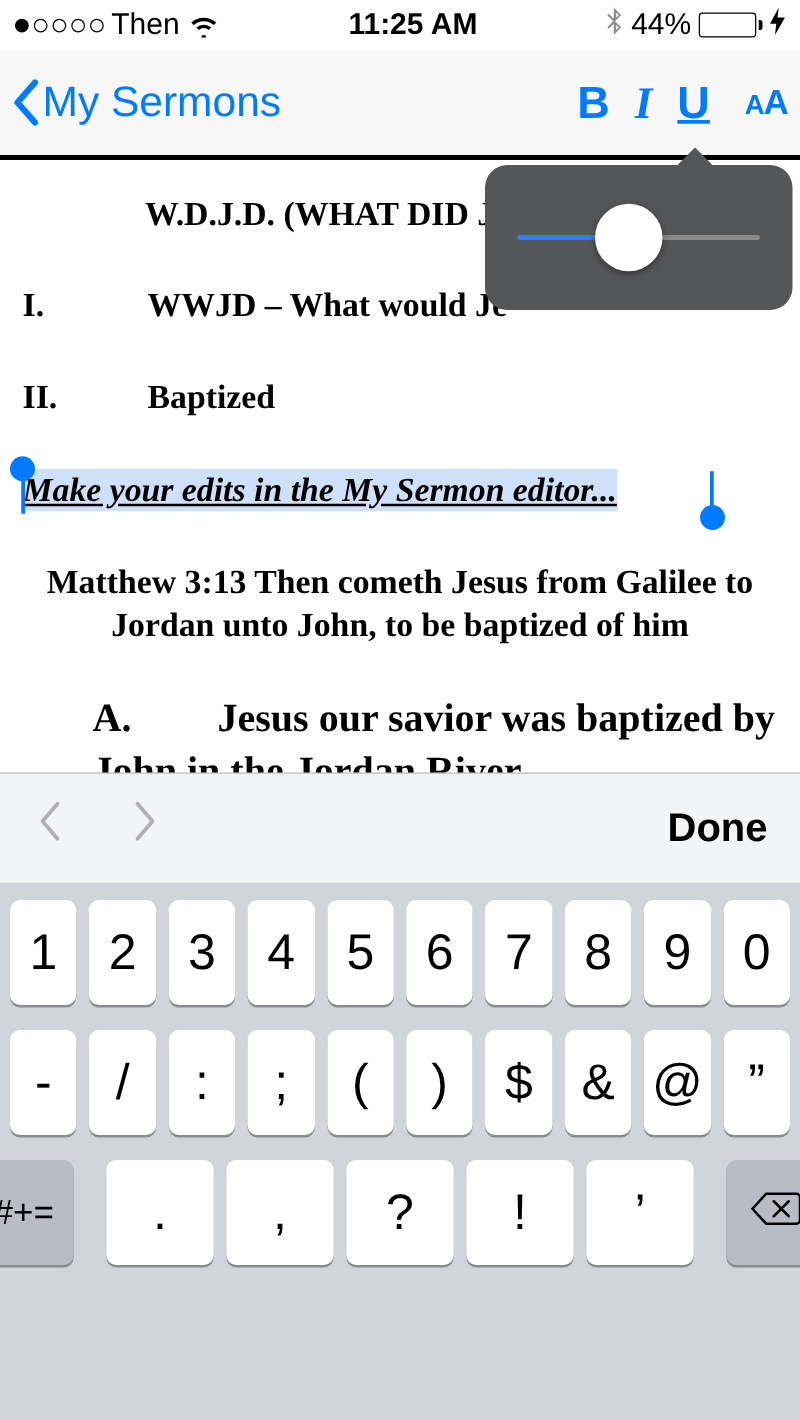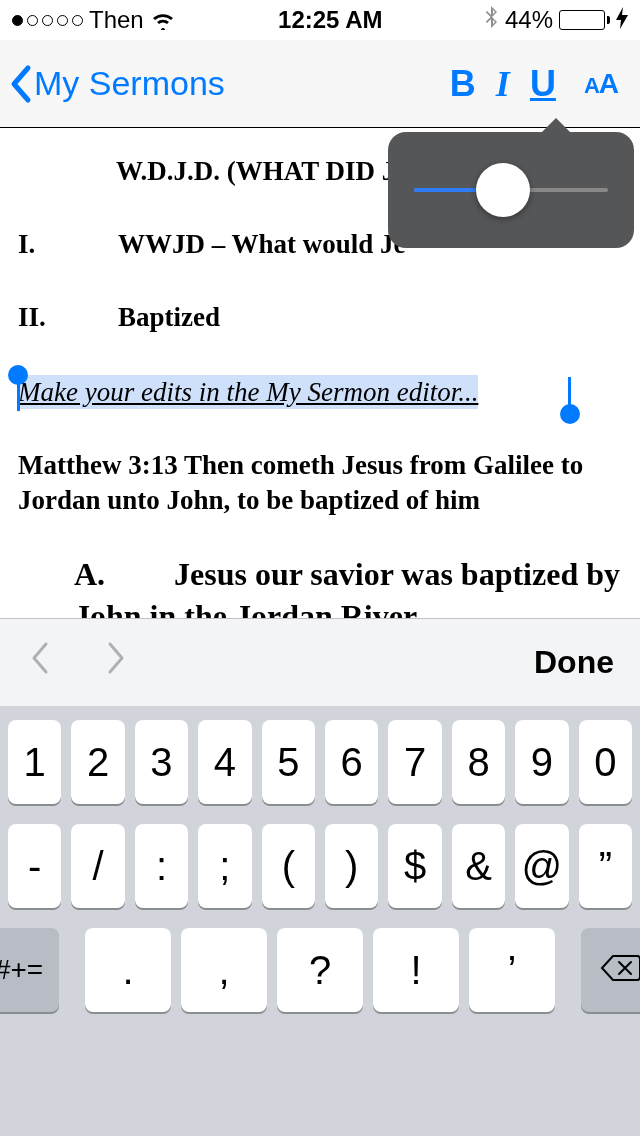--- a/index.html
+++ b/index.html
@@ -10,43 +10,43 @@
   .status-center { font-weight: 600; }
   .signal-dots { display: flex; gap: 4px; align-items: center; }
   .dot { width: 11px; height: 11px; border-radius: 50%; border: 1.5px solid #000; }
   .dot.filled { background: #000; }
   .wifi-icon svg { display: block; }
   .battery { display: flex; align-items: center; gap: 2px; }
   .battery-body { width: 46px; height: 20px; border: 1.5px solid #000; border-radius: 3px; position: relative; padding: 2px; }
   .battery-fill { height: 100%; width: 44%; background: #4cd964; border-radius: 1px; }
   .battery-tip { width: 3px; height: 8px; background: #000; border-radius: 0 2px 2px 0; }
   
-  .nav-bar { height: 88px; display: flex; align-items: center; justify-content: space-between; padding: 0 22px 0 6px; border-bottom: 1px solid #000000; background: #f7f7f8; }
+  .nav-bar { height: 88px; display: flex; align-items: center; justify-content: space-between; padding: 0 10px 0 6px; border-bottom: 4px solid #000000; background: #f7f7f8; }
   .nav-back { display: flex; align-items: center; color: #007aff; font-size: 34px; font-weight: 500; gap: 0px; }
   .nav-back .chev { font-size: 48px; line-height: 0.5; font-weight: 400; }
   .nav-right { display: flex; align-items: center; gap: 28px; color: #007aff; }
   .biu { display: flex; gap: 20px; font-size: 36px; font-weight: 700; }
   .biu .i { font-style: italic; font-family: Georgia, serif; font-weight: 600; }
   .biu .u { text-decoration: underline; }
   .aa { font-size: 28px; font-weight: 600; letter-spacing: -1px; }
   .aa .small { font-size: 22px; }
   
   .content { position: relative; padding: 28px 18px 0 18px; font-family: "Times New Roman", Times, serif; color: #000; height: 490px; overflow: hidden; }
   .content .title { font-weight: 700; font-size: 27px; text-align: left; padding-left: 98px; }
   .content .sec { font-weight: 700; font-size: 27px; margin-top: 42px; }
   .content .sec .num { display: inline-block; width: 100px; }
   .sel-wrap { position: relative; margin-top: 44px; }
-  .selected { display: inline; background: #cfe0fb; font-style: italic; font-weight: 400; font-size: 27px; text-decoration: underline; padding: 2px 0; }
+  .selected { display: inline; background: #cfe0fb; font-style: italic; font-weight: 700; font-size: 27px; text-decoration: underline; padding: 2px 0; }
   .sel-handle { position: absolute; width: 20px; height: 20px; background: #007aff; border-radius: 50%; }
   .sel-handle.left { left: -10px; top: -12px; }
   .sel-handle.right { right: 42px; bottom: -16px; }
   .sel-bar { position: absolute; width: 3px; background: #007aff; }
   .sel-bar.left { left: -1px; top: -2px; height: 36px; }
   .sel-bar.right { right: 51px; top: 0; height: 36px; }
-  .verse { font-weight: 700; font-size: 27px; margin-top: 40px; line-height: 1.3; }
+  .verse { font-weight: 700; font-size: 27px; margin-top: 40px; line-height: 1.3; text-align: center; }
   .sub { font-weight: 700; font-size: 32px; margin-top: 36px; padding-left: 56px; line-height: 1.3; }
   .sub .lbl { display: inline-block; width: 100px; }
   
   .popover { position: absolute; top: 132px; right: 6px; width: 246px; height: 116px; background: #555658; border-radius: 18px; display: flex; align-items: center; justify-content: center; padding: 0 26px; }
   .popover::before { content: ""; position: absolute; top: -14px; right: 62px; border-left: 16px solid transparent; border-right: 16px solid transparent; border-bottom: 16px solid #555658; }
   .slider-track { position: relative; width: 100%; height: 4px; background: #888; border-radius: 2px; }
   .slider-fill { position: absolute; left: 0; top: 0; height: 4px; width: 46%; background: #2f7cf6; border-radius: 2px; }
   .slider-thumb { position: absolute; left: 46%; top: 50%; transform: translate(-50%, -50%); width: 54px; height: 54px; background: #fff; border-radius: 50%; box-shadow: 0 2px 6px rgba(0,0,0,0.4); }
   
   .accessory { height: 88px; background: #f3f4f6; border-top: 1px solid #c0c0c2; display: flex; align-items: center; justify-content: space-between; padding: 0 26px; }
@@ -80,21 +80,21 @@
         <span class="dot"></span>
         <span class="dot"></span>
     </span>
     <span>Then</span>
     <span class="wifi-icon">
       <svg width="26" height="20" viewBox="0 0 26 20">
           <path d="M13 18 a2 2 0 1 0 0.001 0 M7 12 a9 9 0 0 1 12 0 l-2 2 a6 6 0 0 0 -8 0 z M3 8 a15 15 0 0 1 20 0 l-2 2 a12 12 0 0 0 -16 0 z" fill="#000"></path>
         </svg>
     </span>
   </div>
-  <div class="status-center">12:25 AM</div>
+  <div class="status-center">11:25 AM</div>
   <div class="status-right">
     <span style="color:#8e8e93;font-size:22px">
       <svg width="14" height="24" viewBox="0 0 14 24">
           <path d="M6 1 L12 7 L7 12 L12 17 L6 23 V14 L2 18 L0.8 16.8 L5.6 12 L0.8 7.2 L2 6 L6 10 V1 Z M8 5 V9 L10 7 Z M8 15 V19 L10 17 Z" fill="#8e8e93"></path>
         </svg>
     </span>
     <span>44%</span>
     <span class="battery">
       <span class="battery-body"><span class="battery-fill"></span></span>
       <span class="battery-tip"></span>

